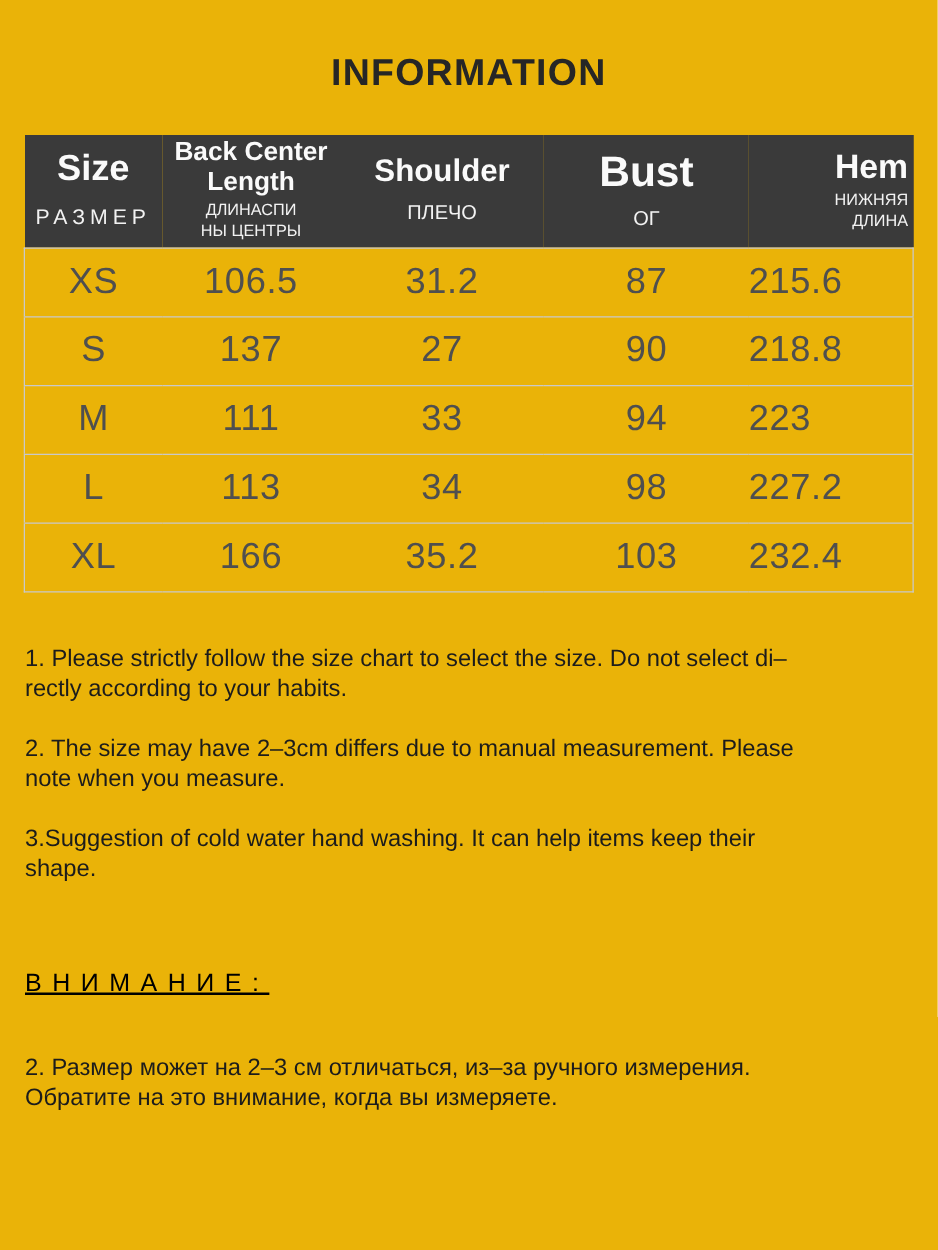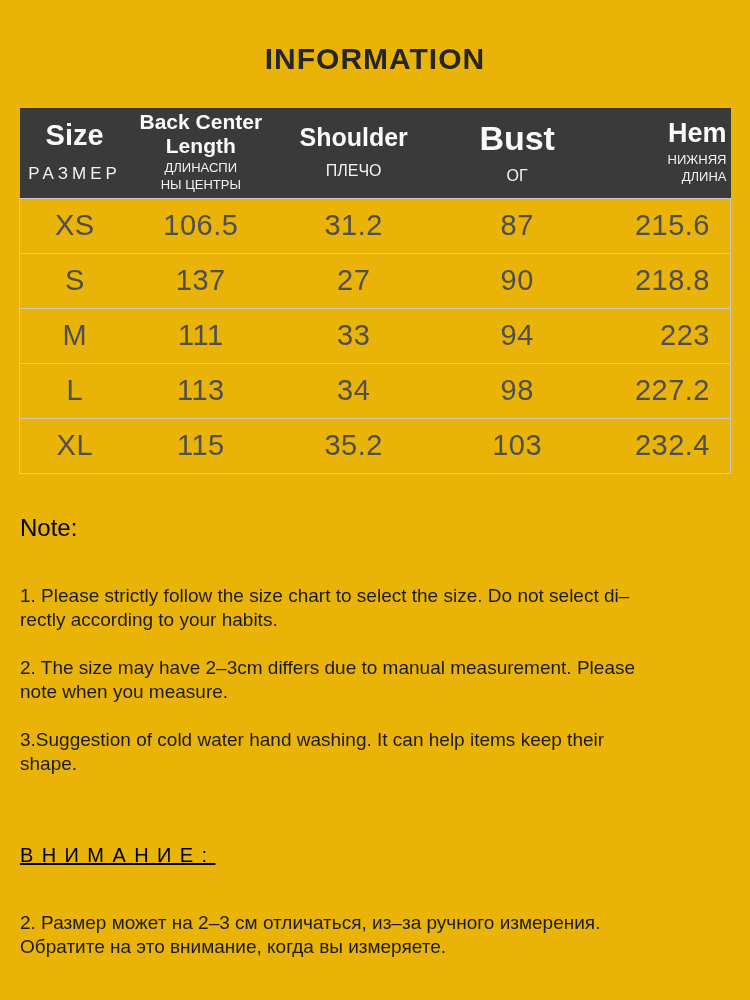--- a/index.html
+++ b/index.html
@@ -71,21 +71,21 @@
   tbody { border: 1px solid #c9c9c9; }
   tbody td {
     height: 55px;
     text-align: center;
     vertical-align: middle;
     font-size: 29px;
     color: #4f4f4f;
     letter-spacing: 0.5px;
   }
   tbody tr + tr td { border-top: 1px solid #c9c9c9; }
-  tbody td.c5 { text-align: right; padding-right: 20px; }
+  tbody td.c5 { text-align: left; padding-right: 20px; }
 
   
   .notes { margin: 0 20px 0 20px; width: 712px; color: #1c1c1c; }
   .note-heading {
     margin-top: 40px;
     font-size: 24px;
     font-weight: 400;
     color: #000;
   }
   .note-text {
@@ -171,30 +171,29 @@
       </tr>
       <tr>
         <td class="c1">L</td>
         <td class="c2">113</td>
         <td class="c3">34</td>
         <td class="c4">98</td>
         <td class="c5">227.2</td>
       </tr>
       <tr>
         <td class="c1">XL</td>
-        <td class="c2">115</td>
+        <td class="c2">166</td>
         <td class="c3">35.2</td>
         <td class="c4">103</td>
         <td class="c5">232.4</td>
       </tr>
     </tbody>
   </table>
 
   <div class="notes">
-    <div class="note-heading">Note:</div>
     <div class="note-text">
       <p>1. Please strictly follow the size chart  to select the size. Do not select di–
 rectly according to your habits.</p>
       <p>2. The size may have 2–3cm differs due to manual measurement. Please
 note when you measure.</p>
       <p>3.Suggestion of cold water hand washing. It can help items keep their
 shape.</p>
     </div>
 
     <div class="ru-heading">ВНИМАНИЕ:</div>

